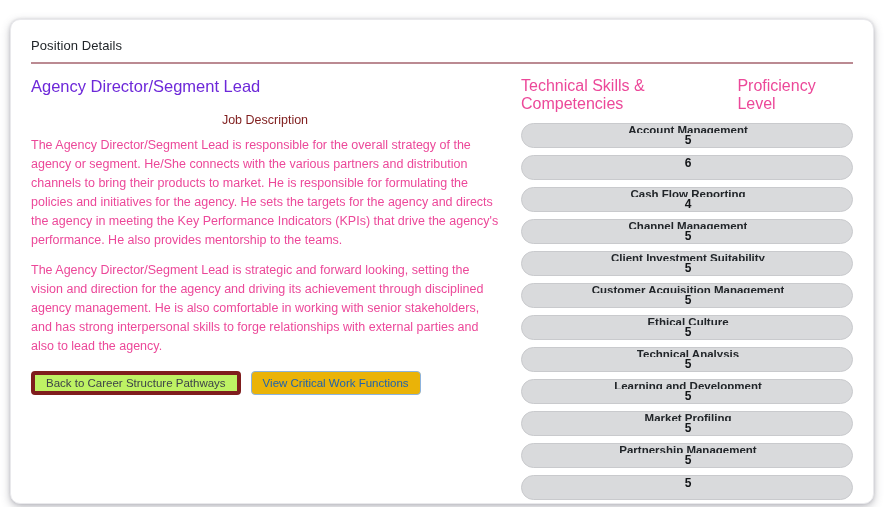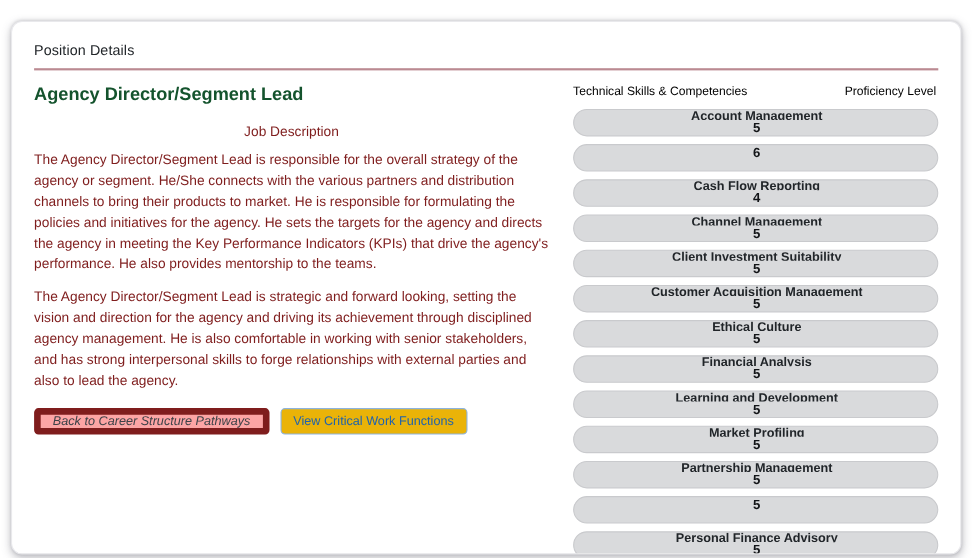--- a/index.html
+++ b/index.html
@@ -33,71 +33,70 @@
   .columns {
     display: flex;
     gap: 22px;
     margin-top: 13px;
   }
   .col-left { flex: 0 0 468px; }
   .col-right { flex: 1; min-width: 0; }
 
   .position-title {
     font-size: 16.5px;
-    font-weight: bold;
-    color: #14532d;
+    font-weight: normal;
+    color: #6d28d9;
     margin-bottom: 17px;
   }
   .job-desc-label {
     font-size: 12.5px;
     color: #7f1d1d;
     margin-bottom: 9px;
     text-align: center;
   }
   .job-paragraph {
     font-size: 12.5px;
     line-height: 19px;
-    color: #7f1d1d;
+    color: #ec4899;
     margin-bottom: 11px;
     max-width: 468px;
   }
   .button-row {
     display: flex;
     gap: 10px;
     margin-top: 15px;
   }
   .btn {
     font-family: "Liberation Sans", sans-serif;
     font-size: 11.5px;
     height: 24px;
     padding: 0 11px;
     border-radius: 4px;
     cursor: pointer;
     display: inline-flex;
     align-items: center;
   }
   .btn-secondary {
-    background: #fca5a5;
-    border: 6px solid #7f1d1d;
+    background: #bef264;
+    border: 4px solid #7f1d1d;
     color: #3d4248;
-    font-style: italic;
   }
   .btn-primary-outline {
     background: #eab308;
     border: 1px solid #8db3dd;
     color: #2063ad;
     font-weight: normal;
   }
 
   .skills-header {
     display: flex;
     justify-content: space-between;
     align-items: baseline;
-    font-size: 11px;
-    color: #000000;
+    font-size: 16px;
+    color: #ec4899;
     margin-bottom: 10px;
     padding-right: 2px;
   }
   .skill-row {
     height: 25px;
     border-radius: 999px;
     background: #d9dadc;
     border: 1px solid #c9cacd;
     display: flex;
     justify-content: space-between;
@@ -179,21 +178,21 @@
     <span class="skill-name">Customer Acquisition Management</span>
     <span class="skill-level">5</span>
   </div>
 
   <div class="skill-row">
     <span class="skill-name">Ethical Culture</span>
     <span class="skill-level">5</span>
   </div>
 
   <div class="skill-row">
-    <span class="skill-name">Financial Analysis</span>
+    <span class="skill-name">Technical Analysis</span>
     <span class="skill-level">5</span>
   </div>
 
   <div class="skill-row">
     <span class="skill-name">Learning and Development</span>
     <span class="skill-level">5</span>
   </div>
 
   <div class="skill-row">
     <span class="skill-name">Market Profiling</span>

